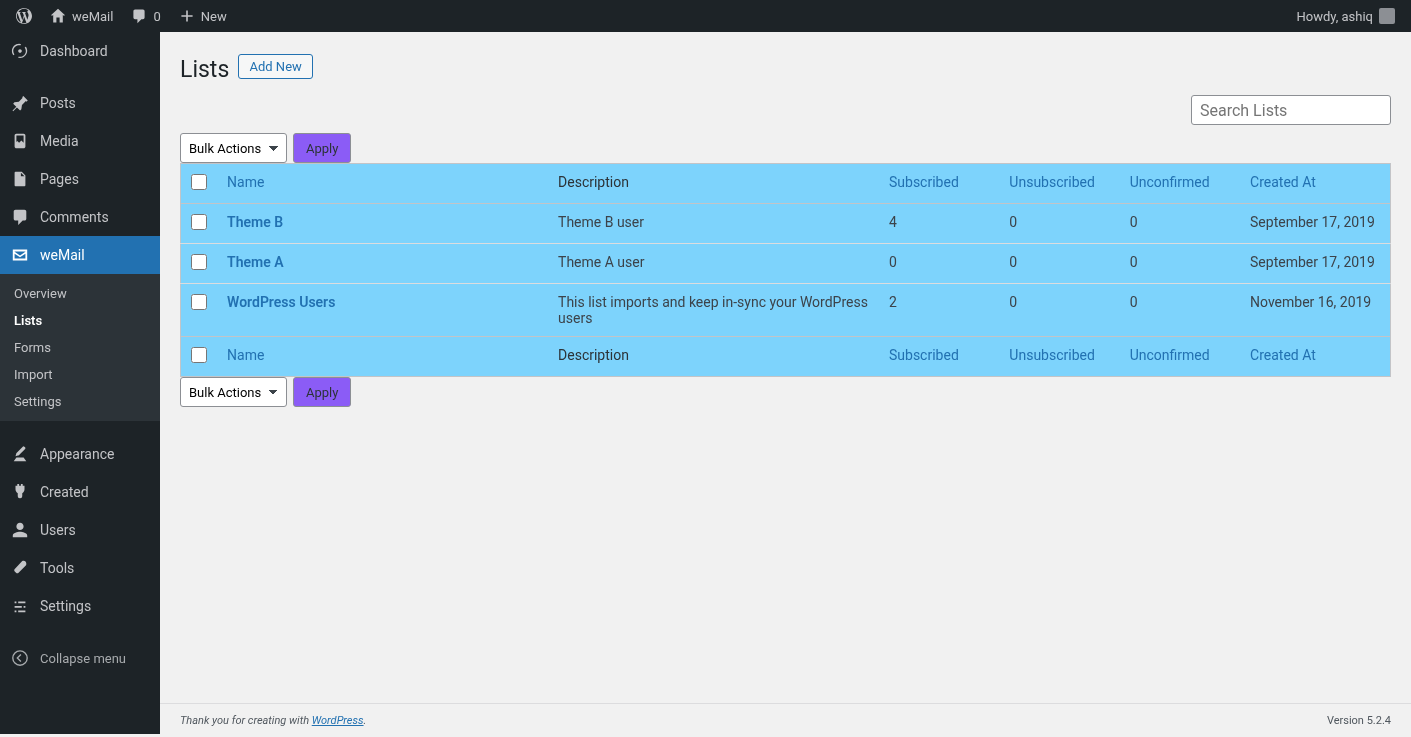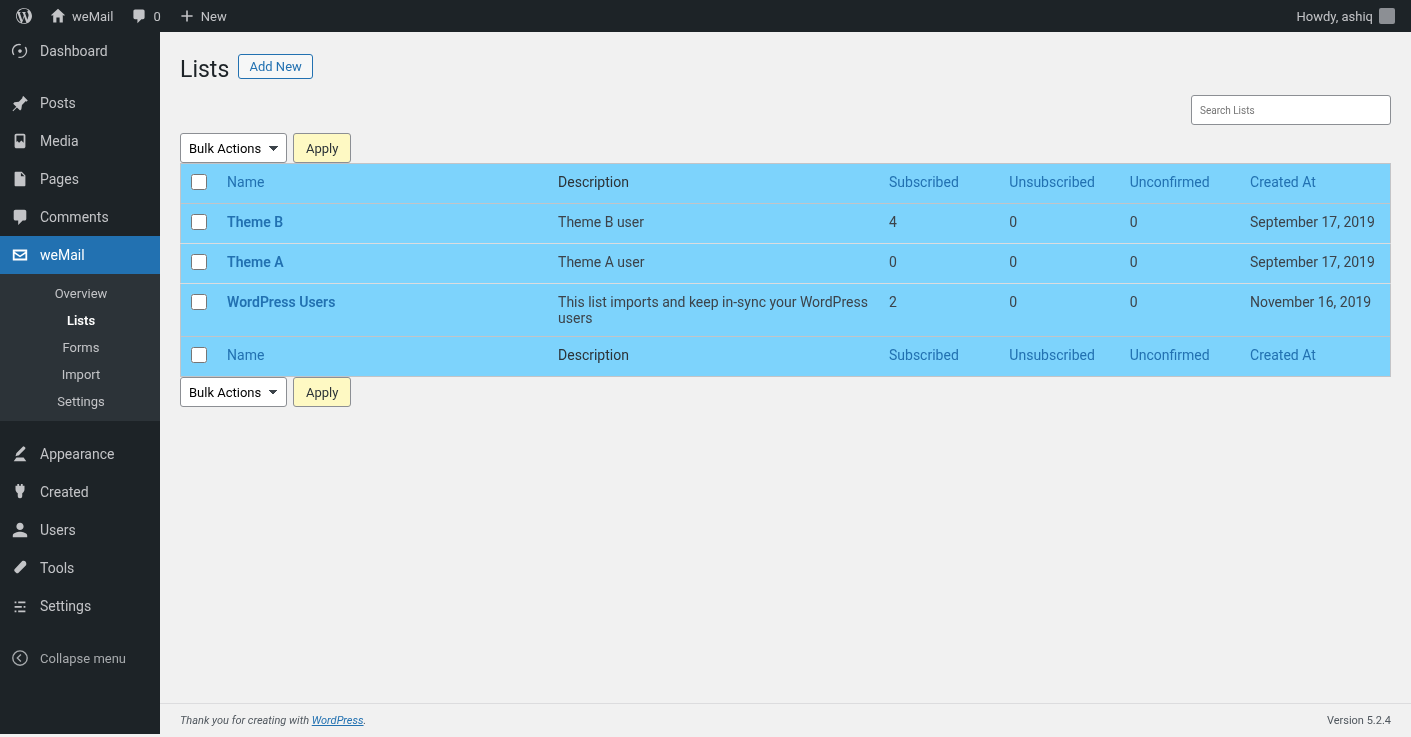--- a/index.html
+++ b/index.html
@@ -12,37 +12,37 @@
 .adminbar .icon { width: 16px; height: 16px; display: inline-flex; align-items: center; justify-content: center; }
 .adminbar .avatar { width: 16px; height: 16px; background: #8c8f94; border-radius: 2px; }
 
 
 .sidebar { position: fixed; left: 0; top: 32px; bottom: 3px; width: 160px; background: #1d2327; color: #c3c4c7; overflow-y: auto; }
 .menu-item { display: flex; align-items: center; gap: 10px; padding: 9px 10px; cursor: pointer; font-size: 14px; color: #c3c4c7; position: relative; }
 .menu-item.current { background: #2271b1; color: #fff; }
 .menu-item.current::after { content: ""; position: absolute; right: -8px; top: 50%; transform: translateY(-50%); border: 8px solid transparent; border-right-color: #f1f1f1; }
 .menu-item .micon { width: 20px; height: 20px; display: inline-flex; align-items: center; justify-content: center; font-size: 16px; }
 .submenu { background: #2c3338; padding: 6px 0; }
-.submenu-item { padding: 6px 12px 6px 14px; font-size: 13px; cursor: pointer; color: #c3c4c7; text-align: center; }
+.submenu-item { padding: 6px 12px 6px 14px; font-size: 13px; cursor: pointer; color: #c3c4c7; }
 .submenu-item.current { color: #fff; font-weight: 600; }
 .menu-separator { height: 14px; }
 .collapse-item { display: flex; align-items: center; gap: 10px; padding: 9px 10px; cursor: pointer; font-size: 13px; color: #a7aaad; }
 .collapse-item .micon { width: 20px; height: 20px; display: inline-flex; align-items: center; justify-content: center; }
 
 
 .content { margin-left: 160px; padding: 10px 20px 60px; }
 .heading-inline { display: inline-block; font-size: 23px; font-weight: 400; margin: 14px 0 12px; color: #1d2327; }
 .page-title-action { display: inline-block; margin-left: 6px; padding: 4px 10px; border: 1px solid #2271b1; border-radius: 3px; color: #2271b1; background: #f6f7f7; font-size: 13px; cursor: pointer; vertical-align: 6px; }
 
 .search-row { display: flex; justify-content: flex-end; margin-bottom: 8px; }
-.search-input { width: 200px; height: 30px; padding: 0 8px; border: 1px solid #8c8f94; border-radius: 3px; font-size: 10px; }
+.search-input { width: 200px; height: 30px; padding: 0 8px; border: 1px solid #8c8f94; border-radius: 3px; font-size: 16px; }
 
 .tablenav { display: flex; align-items: center; gap: 6px; margin: 0 0; }
 .bulk-select { height: 30px; padding: 0 24px 0 8px; border: 1px solid #8c8f94; border-radius: 3px; background: #fff; font-size: 13px; appearance: none; background-image: linear-gradient(45deg, transparent 50%, #3c434a 50%), linear-gradient(135deg, #3c434a 50%, transparent 50%); background-position: calc(100% - 13px) 12px, calc(100% - 8px) 12px; background-size: 5px 5px; background-repeat: no-repeat; }
-.apply-btn { height: 30px; padding: 0 12px; border: 1px solid #8c8f94; border-radius: 3px; background: #fef9c3; cursor: pointer; font-size: 13px; color: #2c3338; }
+.apply-btn { height: 30px; padding: 0 12px; border: 1px solid #8c8f94; border-radius: 3px; background: #8b5cf6; cursor: pointer; font-size: 13px; color: #2c3338; }
 
 .wp-list-table { width: 100%; border-collapse: collapse; background: #7dd3fc; border: 1px solid #c3c4c7; }
 .wp-list-table th, .wp-list-table td { text-align: left; padding: 10px; font-size: 14px; vertical-align: top; }
 .wp-list-table thead th, .wp-list-table tfoot th { border-bottom: 1px solid #c3c4c7; font-weight: 400; color: #2c3338; }
 .wp-list-table tfoot th { border-top: 1px solid #c3c4c7; border-bottom: none; }
 .wp-list-table tbody tr { border-bottom: 1px solid #dcdcde; }
 .wp-list-table tbody tr:last-child { border-bottom: none; }
 .wp-list-table th.sortable { color: #2271b1; cursor: pointer; }
 .check-col { width: 30px; }
 .name-col { width: 330px; }

